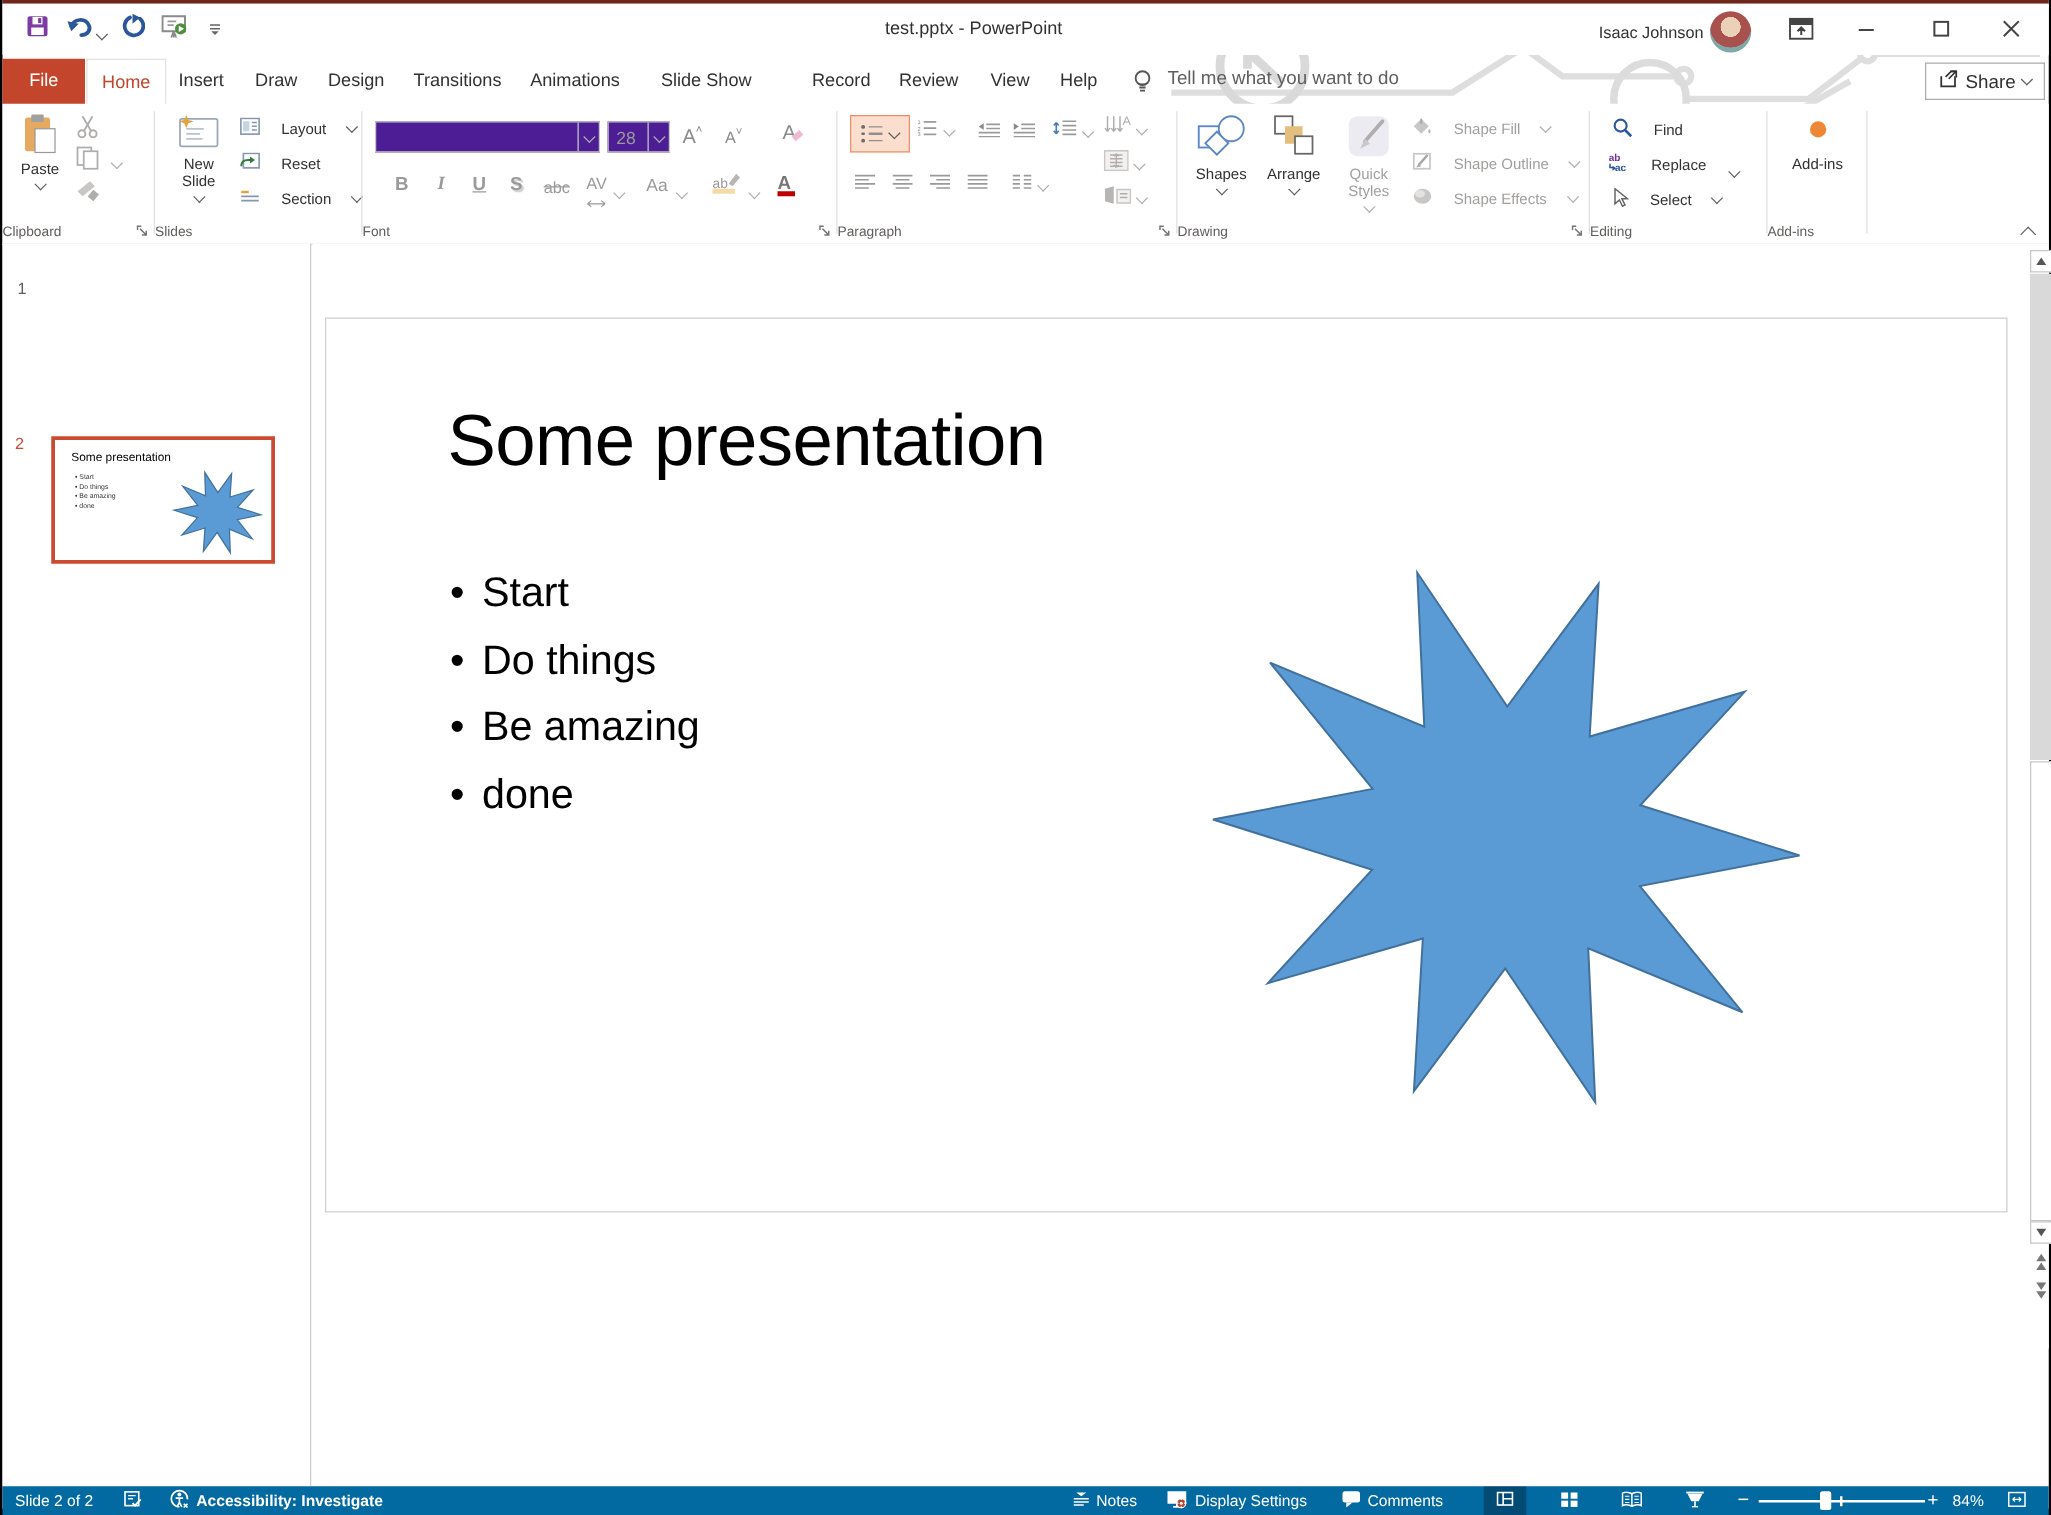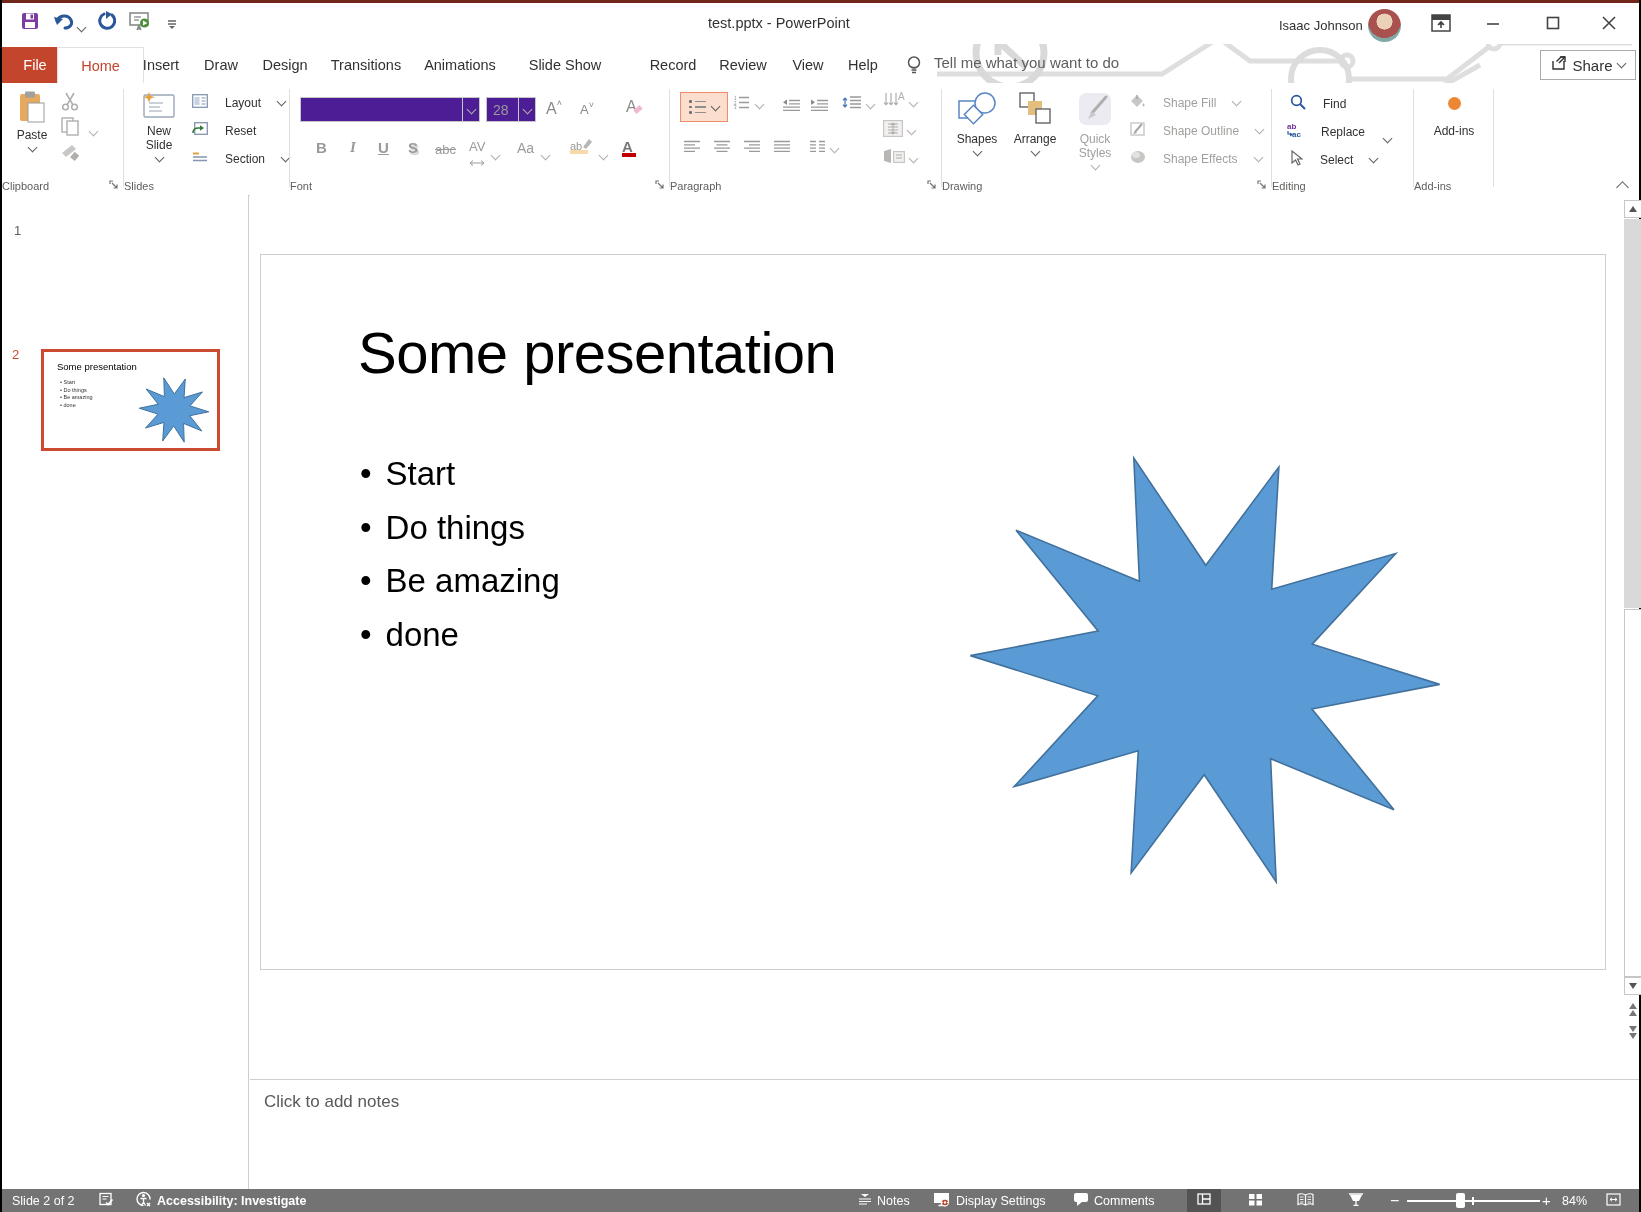--- a/index.html
+++ b/index.html
@@ -57,21 +57,21 @@
   .slide-bullets{position:absolute;left:99px;top:192px;font-size:33px;color:#000;line-height:53.5px;}
   .slide-bullets div::before{content:"•";margin-right:14px;}
   .notes{position:absolute;left:248px;top:1076px;right:0;height:110px;background:#fff;border-top:1px solid #d0cecb;box-sizing:border-box;}
   .notes-ph{position:absolute;left:14px;top:12px;font-size:17px;color:#595959;}
   
   .sb-btn{position:absolute;left:1622px;width:18px;height:18px;background:#fff;border:1px solid #c8c6c4;box-sizing:border-box;
     display:flex;align-items:center;justify-content:center;}
   .sb-tri-u{width:0;height:0;border-left:4px solid transparent;border-right:4px solid transparent;border-bottom:6px solid #555;}
   .sb-tri-d{width:0;height:0;border-left:4px solid transparent;border-right:4px solid transparent;border-top:6px solid #555;}
   
-  .statusbar{position:absolute;left:0;top:1186px;width:100%;height:23px;background:#737373;color:#fff;font-size:12.5px;}
+  .statusbar{position:absolute;left:0;top:1186px;width:100%;height:23px;background:#0369a1;color:#fff;font-size:12.5px;}
   .sb-item{position:absolute;top:0;height:23px;display:flex;align-items:center;gap:5px;color:#fff;}
   .thumb2-bullets{position:absolute;left:16px;top:27px;font-size:5.5px;line-height:7.5px;color:#333;}
   .thumb2-bullets div::before{content:"• ";}
 </style>
 </head>
 <body>
 
 <div class="window">
 
   <svg class="abs" style="left:820px;top:0;z-index:0;" width="817" height="92" viewBox="0 0 817 92" fill="none">
@@ -170,21 +170,21 @@
     </div>
     <div class="winbtn" style="left:1585px;z-index:1;">
       <span><svg width="14" height="14">
             <path d="M1 1 L13 13 M13 1 L1 13" stroke="#444" stroke-width="1.6"></path>
           </svg></span>
     </div>
   </div>
 
   <div class="tabrow">
     <div class="file-tab" style="z-index:1;">File</div>
-    <div class="tab active" style="left:55px;width:87px;z-index:1;">Home</div>
+    <div class="tab active" style="left:67px;width:64px;z-index:1;">Home</div>
     <div class="tab" style="left:136px;width:46px;z-index:1;">Insert</div>
     <div class="tab" style="left:197px;width:44px;z-index:1;">Draw</div>
     <div class="tab" style="left:255px;width:56px;z-index:1;">Design</div>
     <div class="tab" style="left:326px;width:76px;z-index:1;">Transitions</div>
     <div class="tab" style="left:416px;width:84px;z-index:1;">Animations</div>
     <div class="tab" style="left:518px;width:90px;z-index:1;">Slide Show</div>
     <div class="tab" style="left:643px;width:56px;z-index:1;">Record</div>
     <div class="tab" style="left:713px;width:56px;z-index:1;">Review</div>
     <div class="tab" style="left:784px;width:44px;z-index:1;">View</div>
     <div class="tab" style="left:839px;width:44px;z-index:1;text-align:center;">Help</div>
@@ -610,23 +610,20 @@
     </div>
   <div class="abs" style="left:1622px;top:996px;width:18px;height:20px;display:flex;flex-direction:column;align-items:center;justify-content:center;gap:1px;">
     <span class="sb-tri-u" style="border-bottom-color:#777;"></span>
     <span class="sb-tri-u" style="border-bottom-color:#777;"></span>
   </div>
   <div class="abs" style="left:1622px;top:1019px;width:18px;height:20px;display:flex;flex-direction:column;align-items:center;justify-content:center;gap:1px;">
     <span class="sb-tri-d" style="border-top-color:#777;"></span>
     <span class="sb-tri-d" style="border-top-color:#777;"></span>
   </div>
 
-  <div class="notes">
-    <div class="notes-ph">Click to add notes</div>
-  </div>
 
   <div class="statusbar">
     <div class="sb-item" style="left:10px;">
         <span>Slide 2 of 2</span>
       </div>
     <div class="sb-item" style="left:97px;">
       <span><svg width="15" height="14">
             <rect x="1" y="1.5" width="11" height="11" fill="none" stroke="#fff" stroke-width="1.3"></rect>
             <path d="M3.5 4.5 h6 M3.5 7 h4" stroke="#fff" stroke-width="1.1"></path>
             <path d="M7 10.5 l2 2 l4.5 -5" fill="none" stroke="#fff" stroke-width="1.6"></path>

